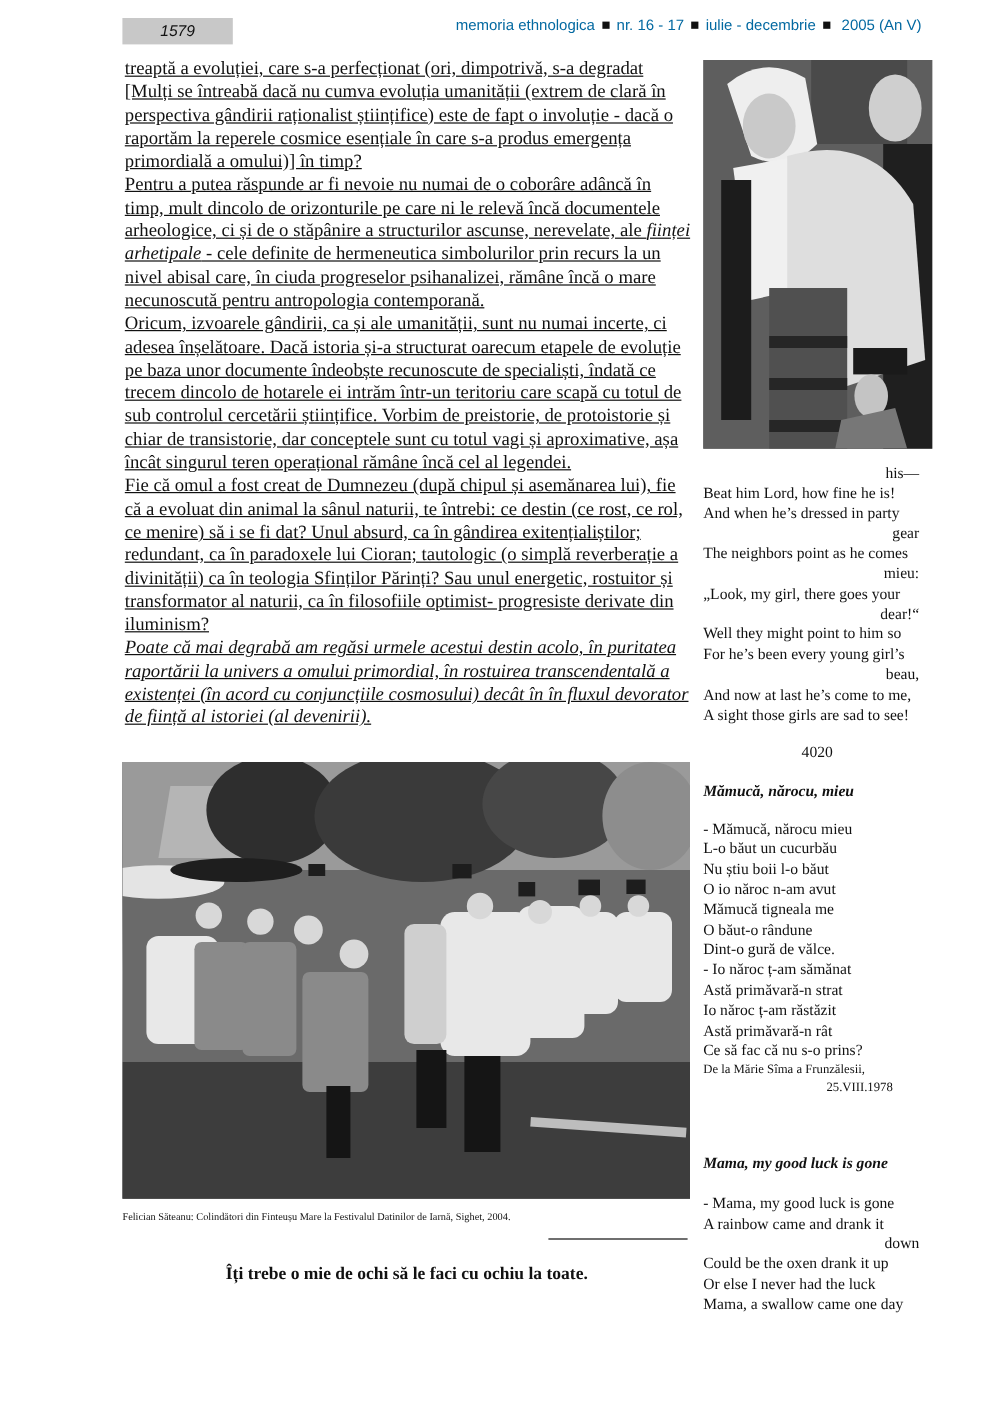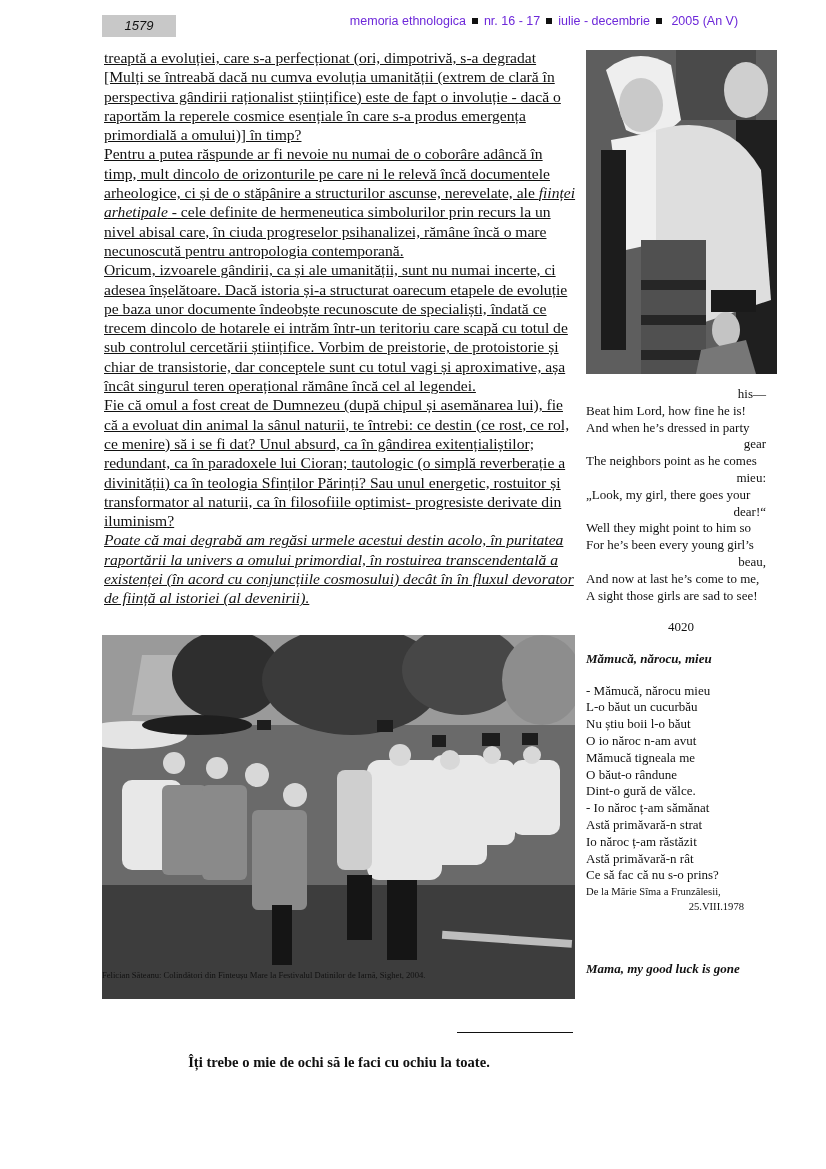--- a/index.html
+++ b/index.html
@@ -1,34 +1,34 @@
 <!DOCTYPE html>
 <html><head>
 <meta charset="utf-8">
 <style>
   html, body { margin: 0; padding: 0; background: #ffffff; }
   body { width: 826px; height: 1169px; position: relative; overflow: hidden;
          font-family: "Liberation Serif", serif; color: #111; }
-  .hdr-num { position: absolute; left: 102px; top: 15px; width: 74px; height: 22px;
+  .hdr-num { position: absolute; left: 102px; top: 15px; width: 92px; height: 22px;
              background: #c8c8c8; font-family: "Liberation Sans", sans-serif;
              font-style: italic; font-size: 13px; line-height: 22px; text-align: center; color: #111; }
-  .hdr-run { position: absolute; left: 340px; top: 14px; width: 408px; text-align: center;
-             font-family: "Liberation Sans", sans-serif; font-size: 12.5px; color: #6d28d9; white-space: nowrap; }
+  .hdr-run { position: absolute; left: 360px; top: 14px; width: 408px; text-align: right;
+             font-family: "Liberation Sans", sans-serif; font-size: 12.5px; color: #0369a1; white-space: nowrap; }
   .hdr-run .sq { display: inline-block; width: 6px; height: 6px; background: #111; margin: 0 6px 1px 6px; vertical-align: middle; }
 
   .main { position: absolute; left: 104px; top: 48px; width: 474px; font-size: 15.6px; line-height: 19.3px; }
   .main p { margin: 0; text-decoration: underline; }
   .main em { font-style: italic; }
   .main .it { font-style: italic; }
 
   .photo1 { position: absolute; left: 102px; top: 635px; width: 473px; height: 364px; overflow: hidden;
             background: linear-gradient(180deg, #6f6f6f 0%, #3b3b3b 30%, #8a8a8a 48%, #5a5a5a 70%, #2f2f2f 100%); }
   .photo2 { position: absolute; left: 586px; top: 50px; width: 191px; height: 324px; overflow: hidden;
             background: linear-gradient(180deg, #7a7a7a 0%, #5c5c5c 100%); }
-  .caption { position: absolute; left: 102px; top: 970px; width: 480px; font-size: 8.6px; color: #111; white-space: nowrap; }
+  .caption { position: absolute; left: 102px; top: 1009px; width: 480px; font-size: 8.6px; color: #111; white-space: nowrap; }
   .rule { position: absolute; left: 457px; top: 1032px; width: 116px; border-top: 1.2px solid #111; }
   .proverb { position: absolute; left: 102px; top: 1054px; width: 474px; text-align: center;
              font-weight: bold; font-size: 14.6px; }
 
   .poem { position: absolute; left: 586px; width: 190px; font-size: 13px; line-height: 16.8px; }
   .poem .l { white-space: nowrap; }
   .poem .r { text-align: right; padding-right: 10px; }
   .poem .c { text-align: center; }
   .poem .title { text-align: left; font-weight: bold; font-style: italic; font-size: 13px; }
   .poem .small { font-size: 10.6px; line-height: 15px; }
@@ -163,13 +163,21 @@
       <div class="l">Astă primăvară-n rât</div>
       <div class="l">Ce să fac că nu s-o prins?</div>
     </div>
   <div class="l small">De la Mărie Sîma a Frunzălesii,</div>
   <div class="smallr">25.VIII.1978</div>
 </div>
 
 <div class="poem" style="top:961px;">
   <div class="title">Mama, my good luck is gone</div>
   <div style="height:17px;"></div>
+  <div id="poem2-lines">
+      <div class="l">- Mama, my good luck is gone</div>
+      <div class="l">A rainbow came and drank it</div>
+      <div class="l r">down</div>
+      <div class="l">Could be the oxen drank it up</div>
+      <div class="l">Or else I never had the luck</div>
+      <div class="l">Mama, a swallow came one day</div>
+    </div>
 </div>
 
 </body></html>

